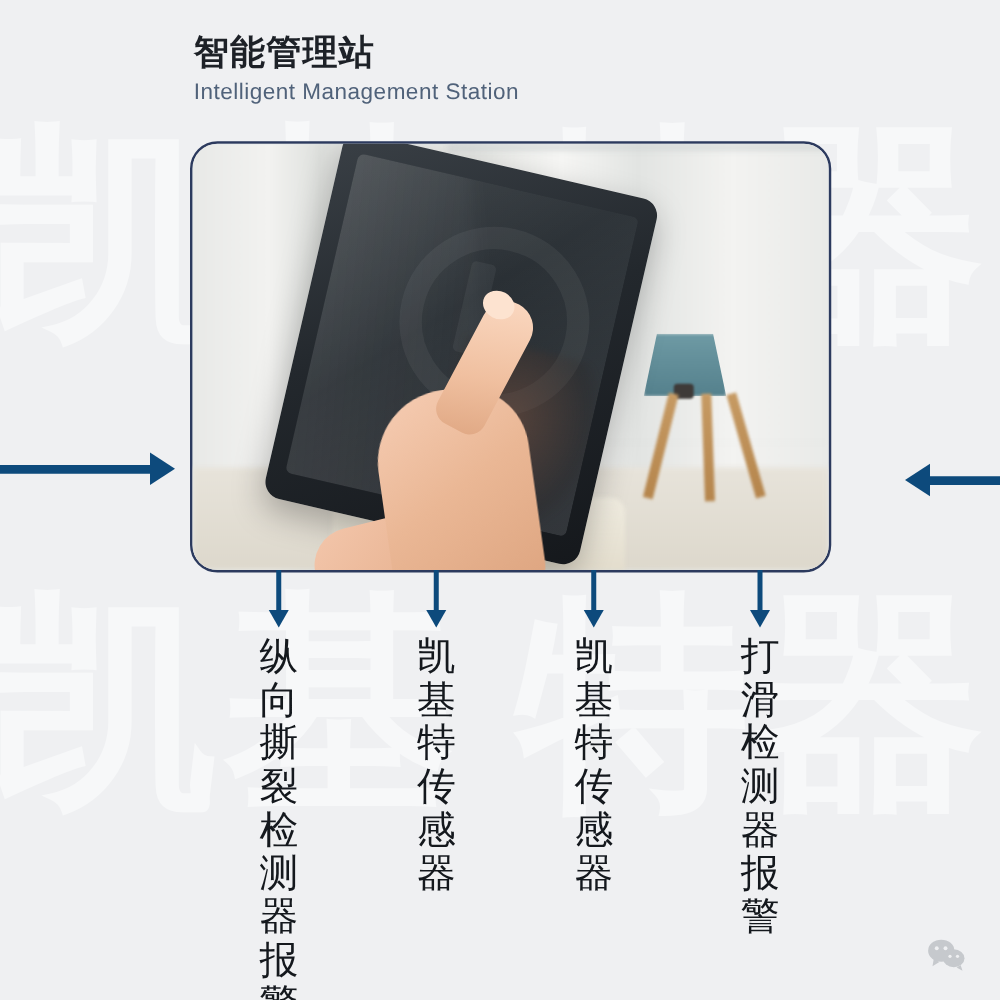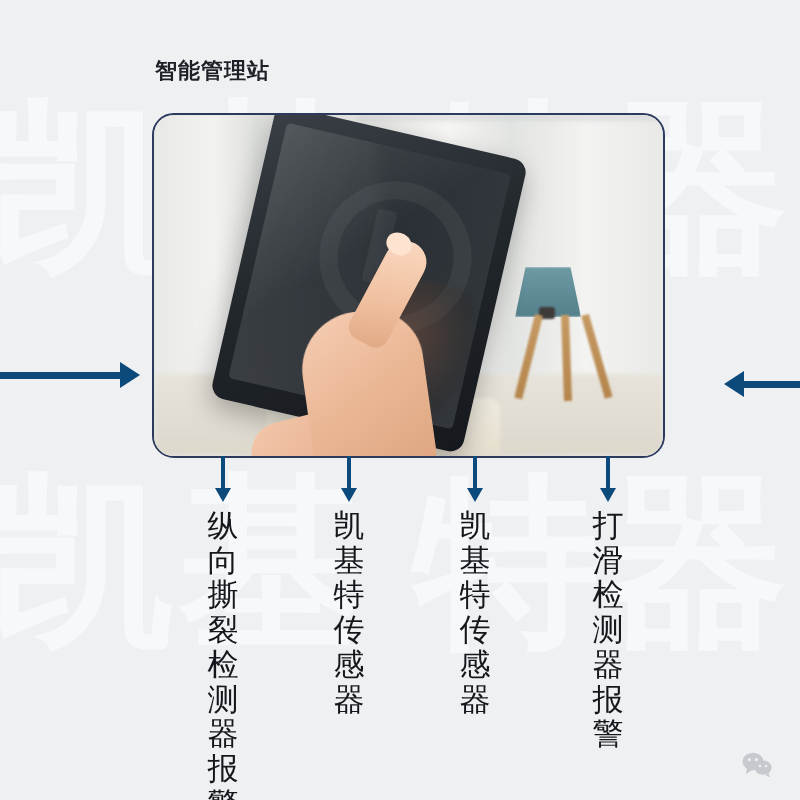--- a/index.html
+++ b/index.html
@@ -31,27 +31,26 @@
   .wm-right-1 { top: 96px;  right: 8px; font-size: 185px; }
   .wm-right-2 { top: 470px; right: 8px; font-size: 185px; }
 
   
   .header {
     position: absolute;
     top: 24px;
     left: 155px;
   }
   .title-cn {
-    font-size: 22px;
+    font-size: 28px;
     font-weight: bold;
     color: #1d2127;
     letter-spacing: 1px;
     line-height: 1.25;
     font-family: "DejaVu Sans", sans-serif;
-    margin-top: 33px;
   }
   .title-en {
     margin-top: 4px;
     font-size: 18px;
     color: #50627a;
     letter-spacing: 0.4px;
     font-family: "Liberation Sans", sans-serif;
   }
 
   
@@ -339,20 +338,21 @@
 </head>
 <body>
 
 <div class="bg-watermark wm-row-1">凯基</div>
 <div class="bg-watermark wm-row-2">凯基</div>
 <div class="bg-watermark wm-right-1">特器</div>
 <div class="bg-watermark wm-right-2">特器</div>
 
 <div class="header">
   <div class="title-cn">智能管理站</div>
+  <div class="title-en">Intelligent Management Station</div>
 </div>
 
 <div class="photo-panel">
   <div class="photo-scene">
     <div class="scene-bg"></div>
     <div class="scene-window-bars"></div>
     <div class="scene-floor"></div>
     <div class="scene-table"></div>
 
     <div class="lamp-shade"></div>

